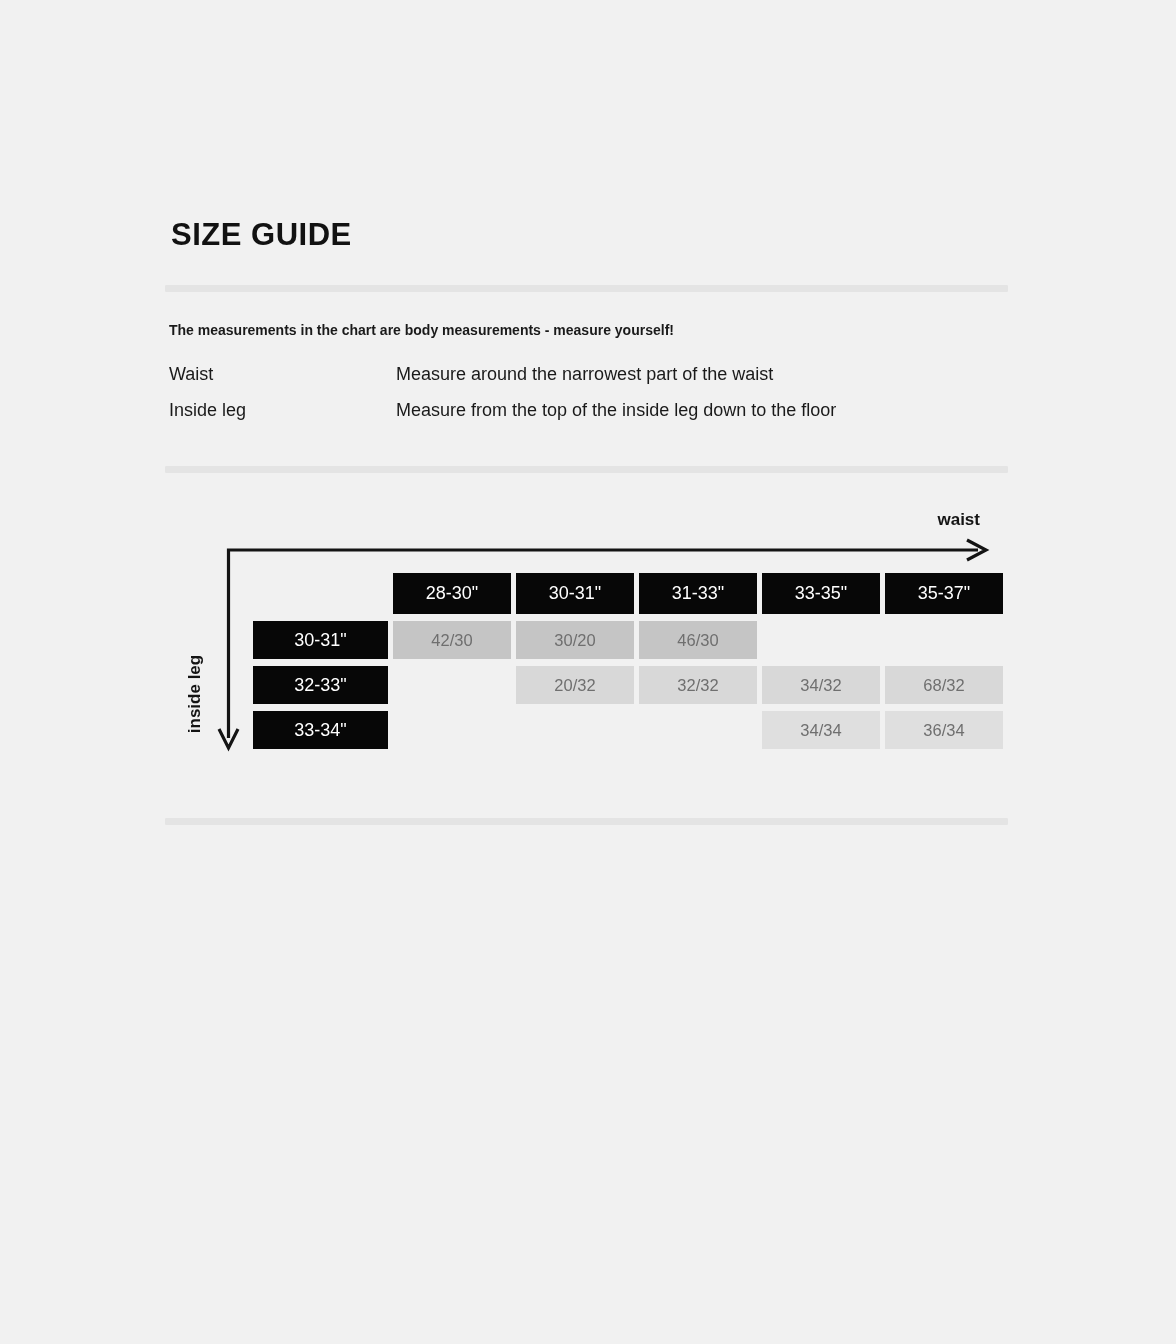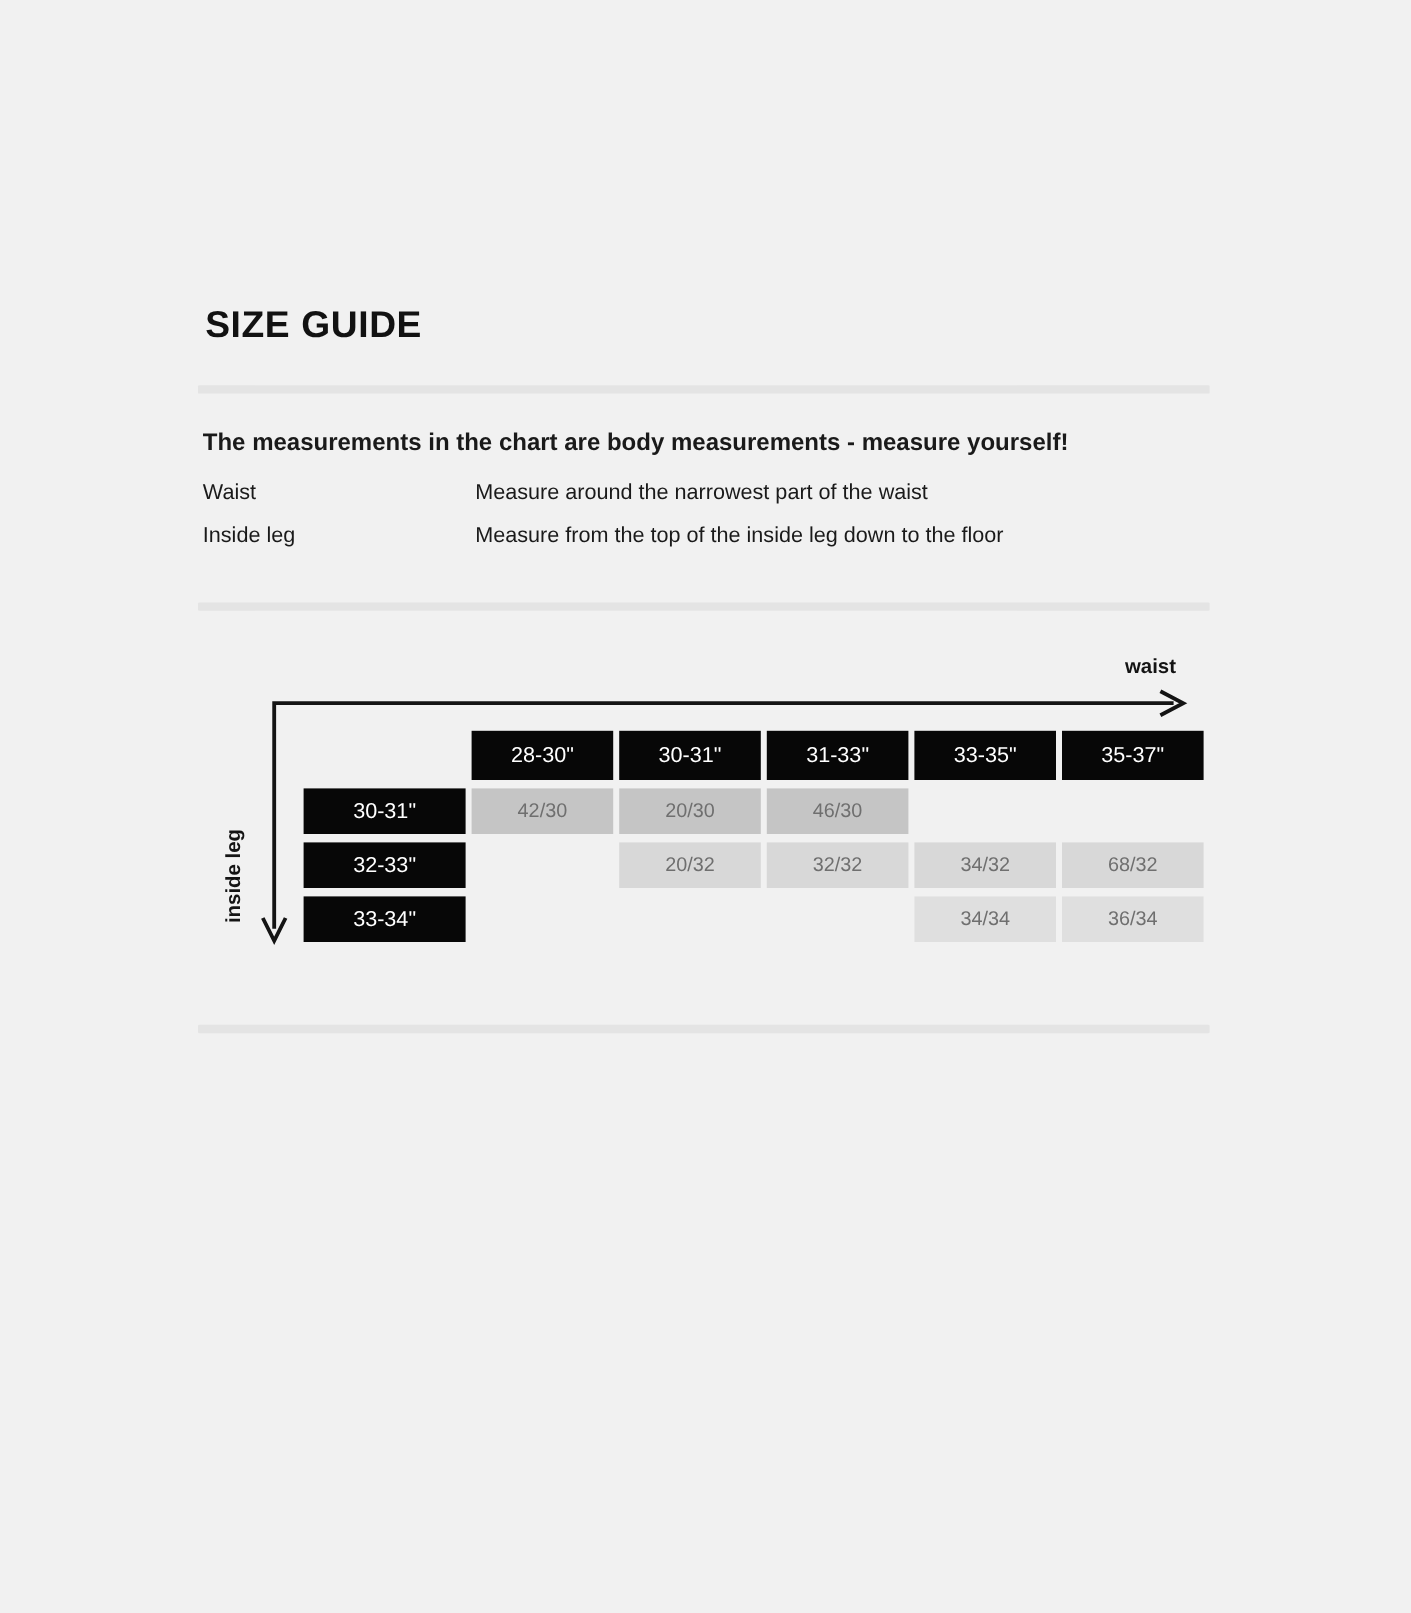--- a/index.html
+++ b/index.html
@@ -16,38 +16,38 @@
   *{box-sizing:border-box;}
   html,body{margin:0;padding:0;}
   body{
     width:1176px;height:1344px;
     background:var(--page-bg);
     font-family:"Liberation Sans", sans-serif;
     color:var(--body-text);
     position:relative;
     overflow:hidden;
   }
-  .page{position:absolute;inset:0;margin-top:36px;}
+  .page{position:absolute;inset:0;}
 
   .title{
     position:absolute;left:171px;top:216px;margin:0;
     font-size:31px;font-weight:bold;letter-spacing:0.5px;color:#121212;
     line-height:38px;
   }
   .divider{
     position:absolute;left:165px;width:843px;height:7px;
     background:var(--divider);border-radius:1px;
   }
   .div-1{top:285px;}
   .div-2{top:466px;}
   .div-3{top:818px;}
 
   .intro{
     position:absolute;left:169px;top:322px;margin:0;
-    font-size:20px;font-weight:bold;color:var(--body-text);
+    font-size:14px;font-weight:bold;color:var(--body-text);
   }
   .def{position:absolute;left:169px;font-size:18px;color:var(--body-text);}
   .def-0{top:364px;}
   .def-1{top:400px;}
   .term{display:inline-block;width:227px;vertical-align:top;}
   .desc{display:inline-block;vertical-align:top;}
 
   .x-label{
     position:absolute;left:880px;top:510px;width:100px;
     text-align:right;font-size:17px;font-weight:bold;color:#141414;
@@ -112,21 +112,21 @@
   <div class="grid">
     <div class="g-corner"></div>
     <div class="g-head">28-30"</div>
     <div class="g-head">30-31"</div>
     <div class="g-head">31-33"</div>
     <div class="g-head">33-35"</div>
     <div class="g-head">35-37"</div>
 
     <div class="g-rowhead">30-31"</div>
     <div class="g-cell shade-a">42/30</div>
-    <div class="g-cell shade-a">20/30</div>
+    <div class="g-cell shade-a">30/20</div>
     <div class="g-cell shade-a">46/30</div>
     <div class="g-empty"></div>
     <div class="g-empty"></div>
 
     <div class="g-rowhead">32-33"</div>
     <div class="g-empty"></div>
     <div class="g-cell shade-b">20/32</div>
     <div class="g-cell shade-b">32/32</div>
     <div class="g-cell shade-b">34/32</div>
     <div class="g-cell shade-b">68/32</div>

